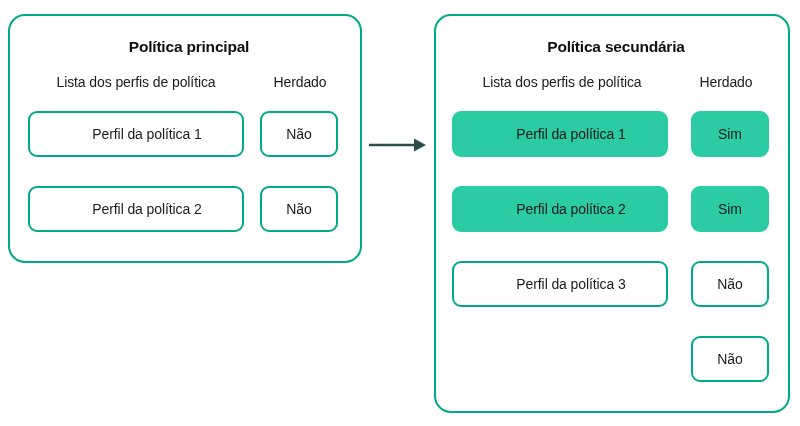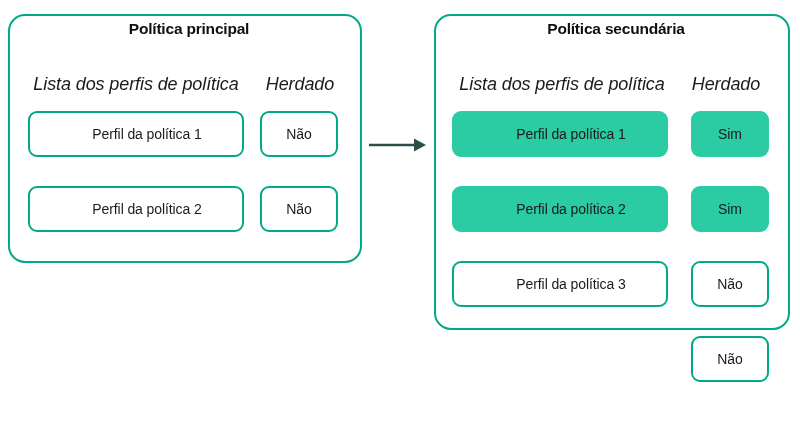--- a/index.html
+++ b/index.html
@@ -22,50 +22,49 @@
 
   
   .panel {
     position: absolute;
     box-sizing: border-box;
     border: 2px solid #00A98A;
     border-radius: 17px;
     background: #ffffff;
   }
   .panel-primary   { left: 8px;   top: 14px; width: 354px; height: 249px; }
-  .panel-secondary { left: 434px; top: 14px; width: 356px; height: 316px; }
+  .panel-secondary { left: 434px; top: 14px; width: 356px; height: 399px; }
 
   .panel-title {
     position: absolute;
     left: 0;
     right: 0;
-    top: 4px;
+    top: 22px;
     text-align: center;
     font-size: 15.5px;
     font-weight: bold;
     color: #101010;
     letter-spacing: -0.2px;
     padding-left: 8px;
   }
 
   
   .col-headers {
     position: absolute;
     left: 0;
     right: 0;
     top: 58px;
     height: 22px;
   }
   .col-header {
     position: absolute;
-    font-size: 18px;
+    font-size: 14px;
     color: #1b1b1b;
     white-space: nowrap;
     letter-spacing: -0.1px;
-    font-style: italic;
   }
   .col-header.profiles { left: 15px;  top: 0; width: 222px; text-align: center; }
   .col-header.inherited{ left: 245px; top: 0; width: 90px;  text-align: center; }
 
   
   .rows {
     position: absolute;
     left: 0;
     right: 0;
     top: 95px;

